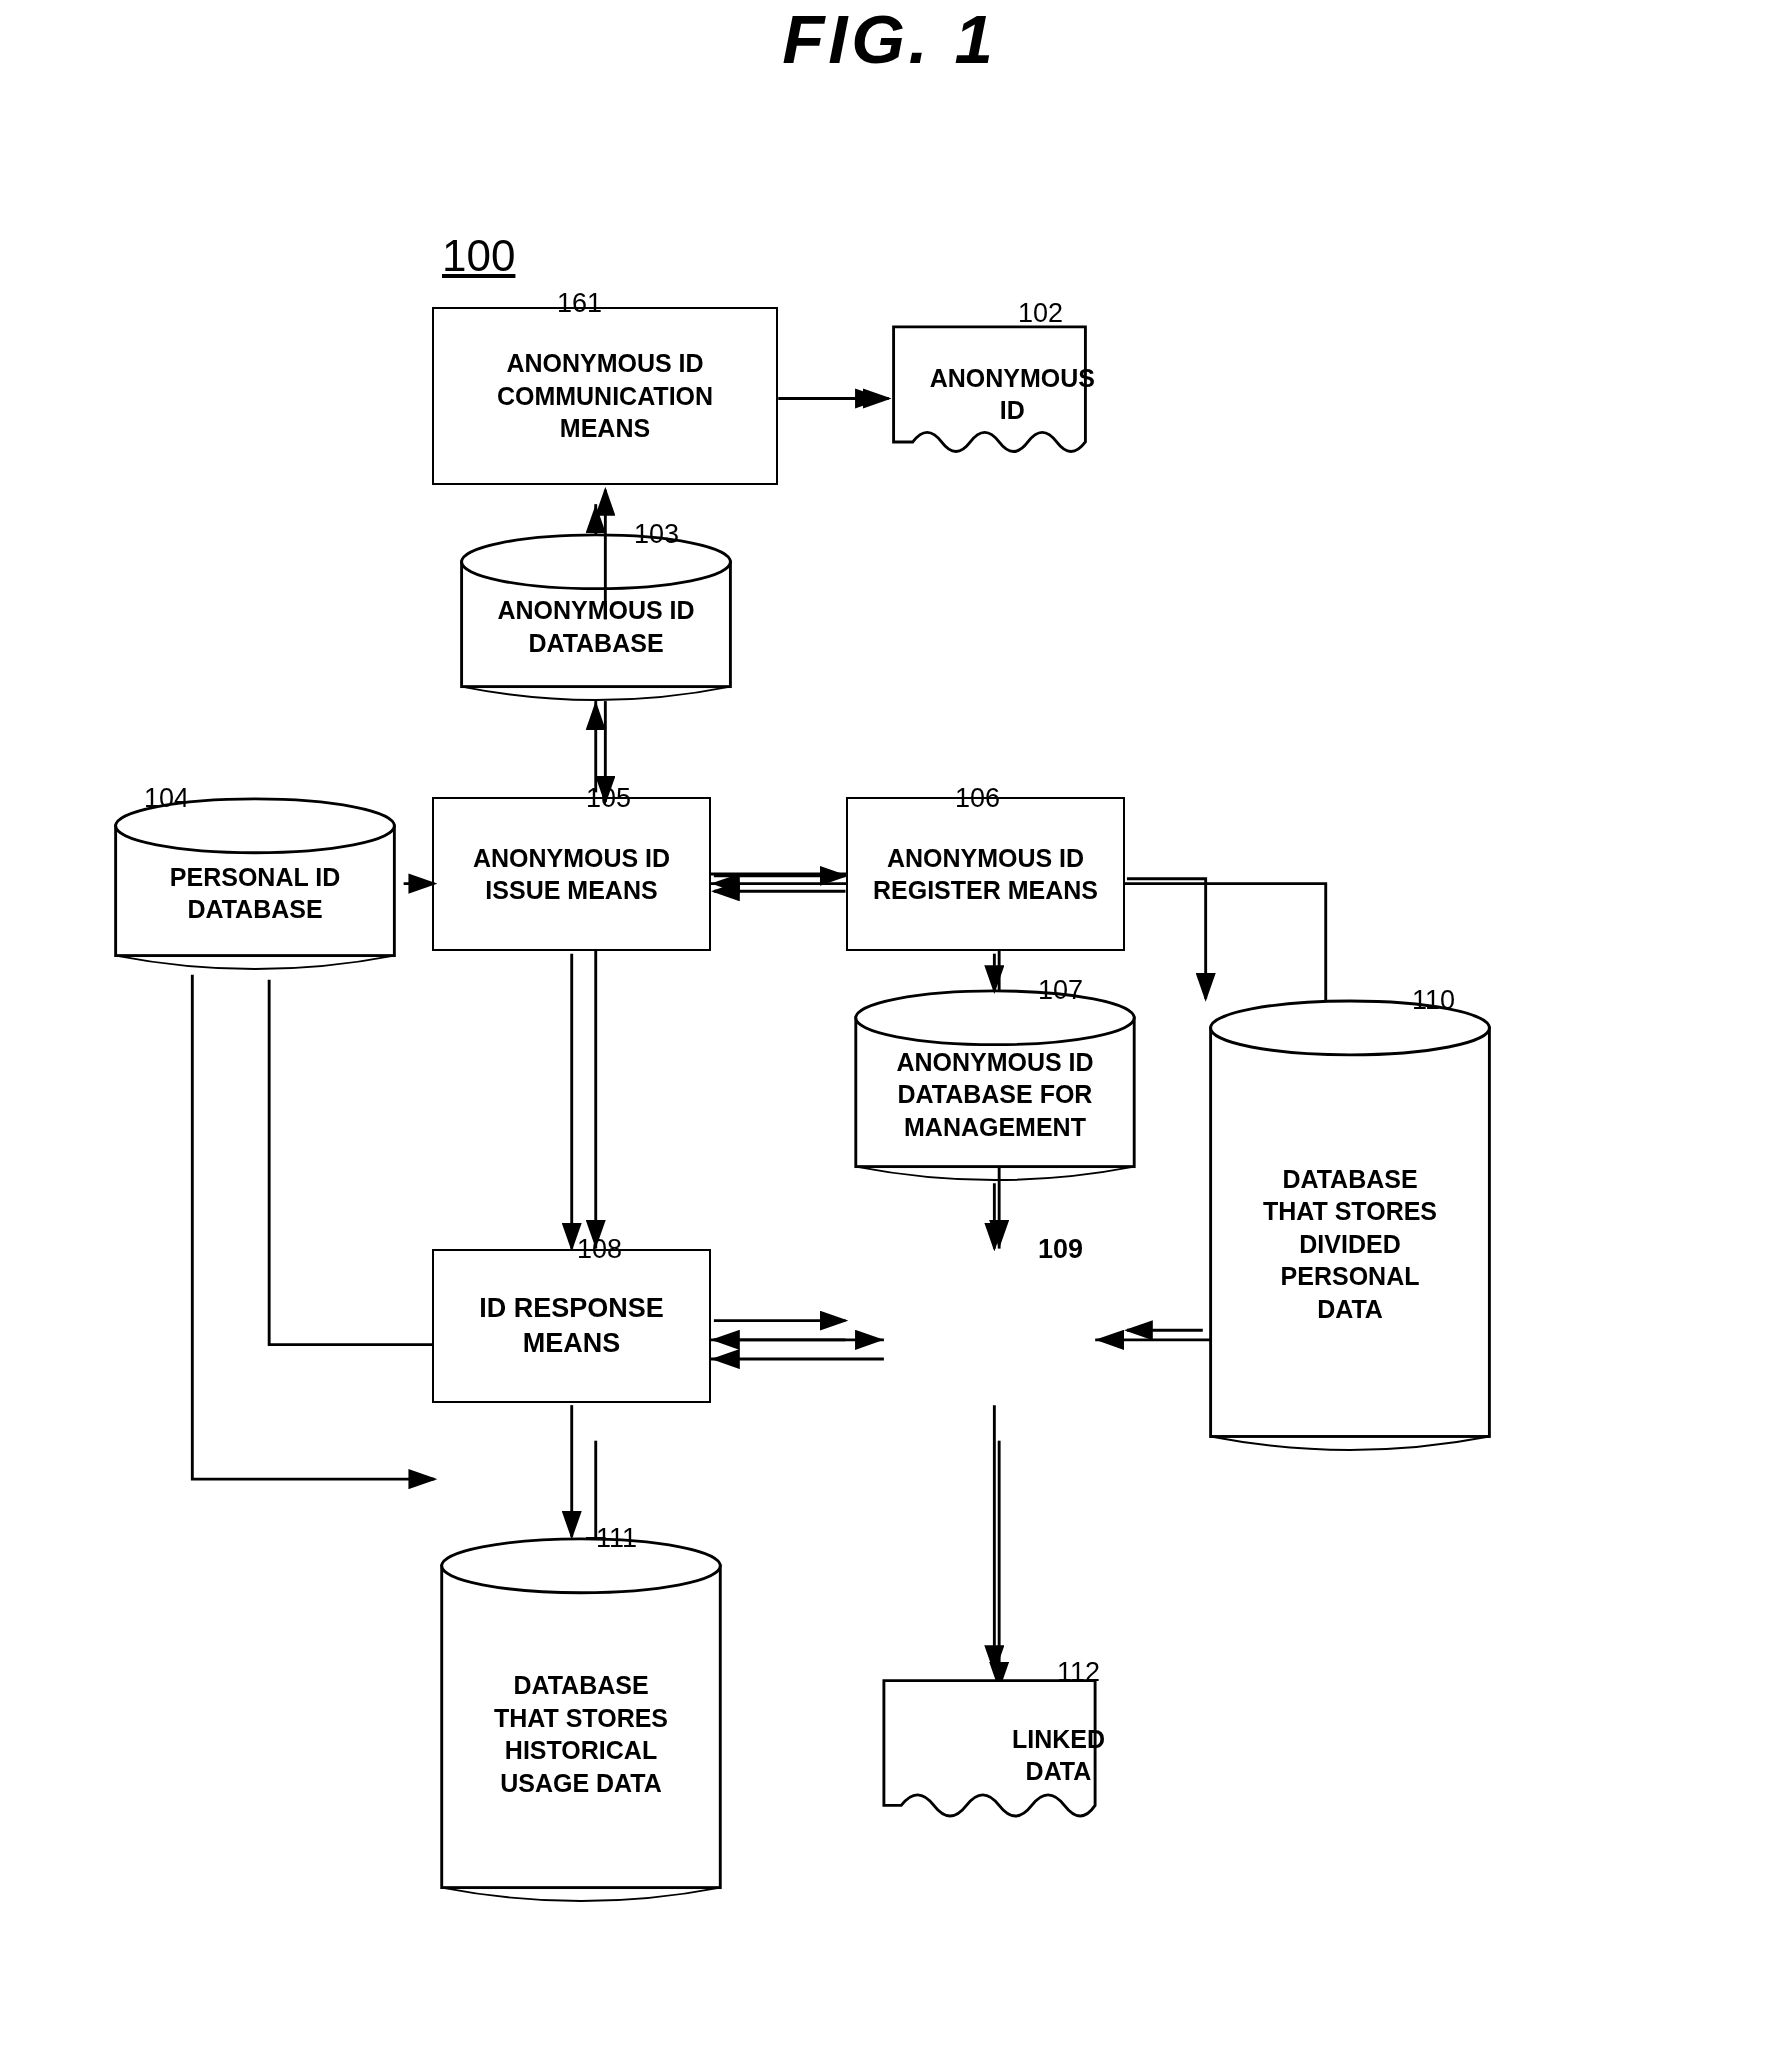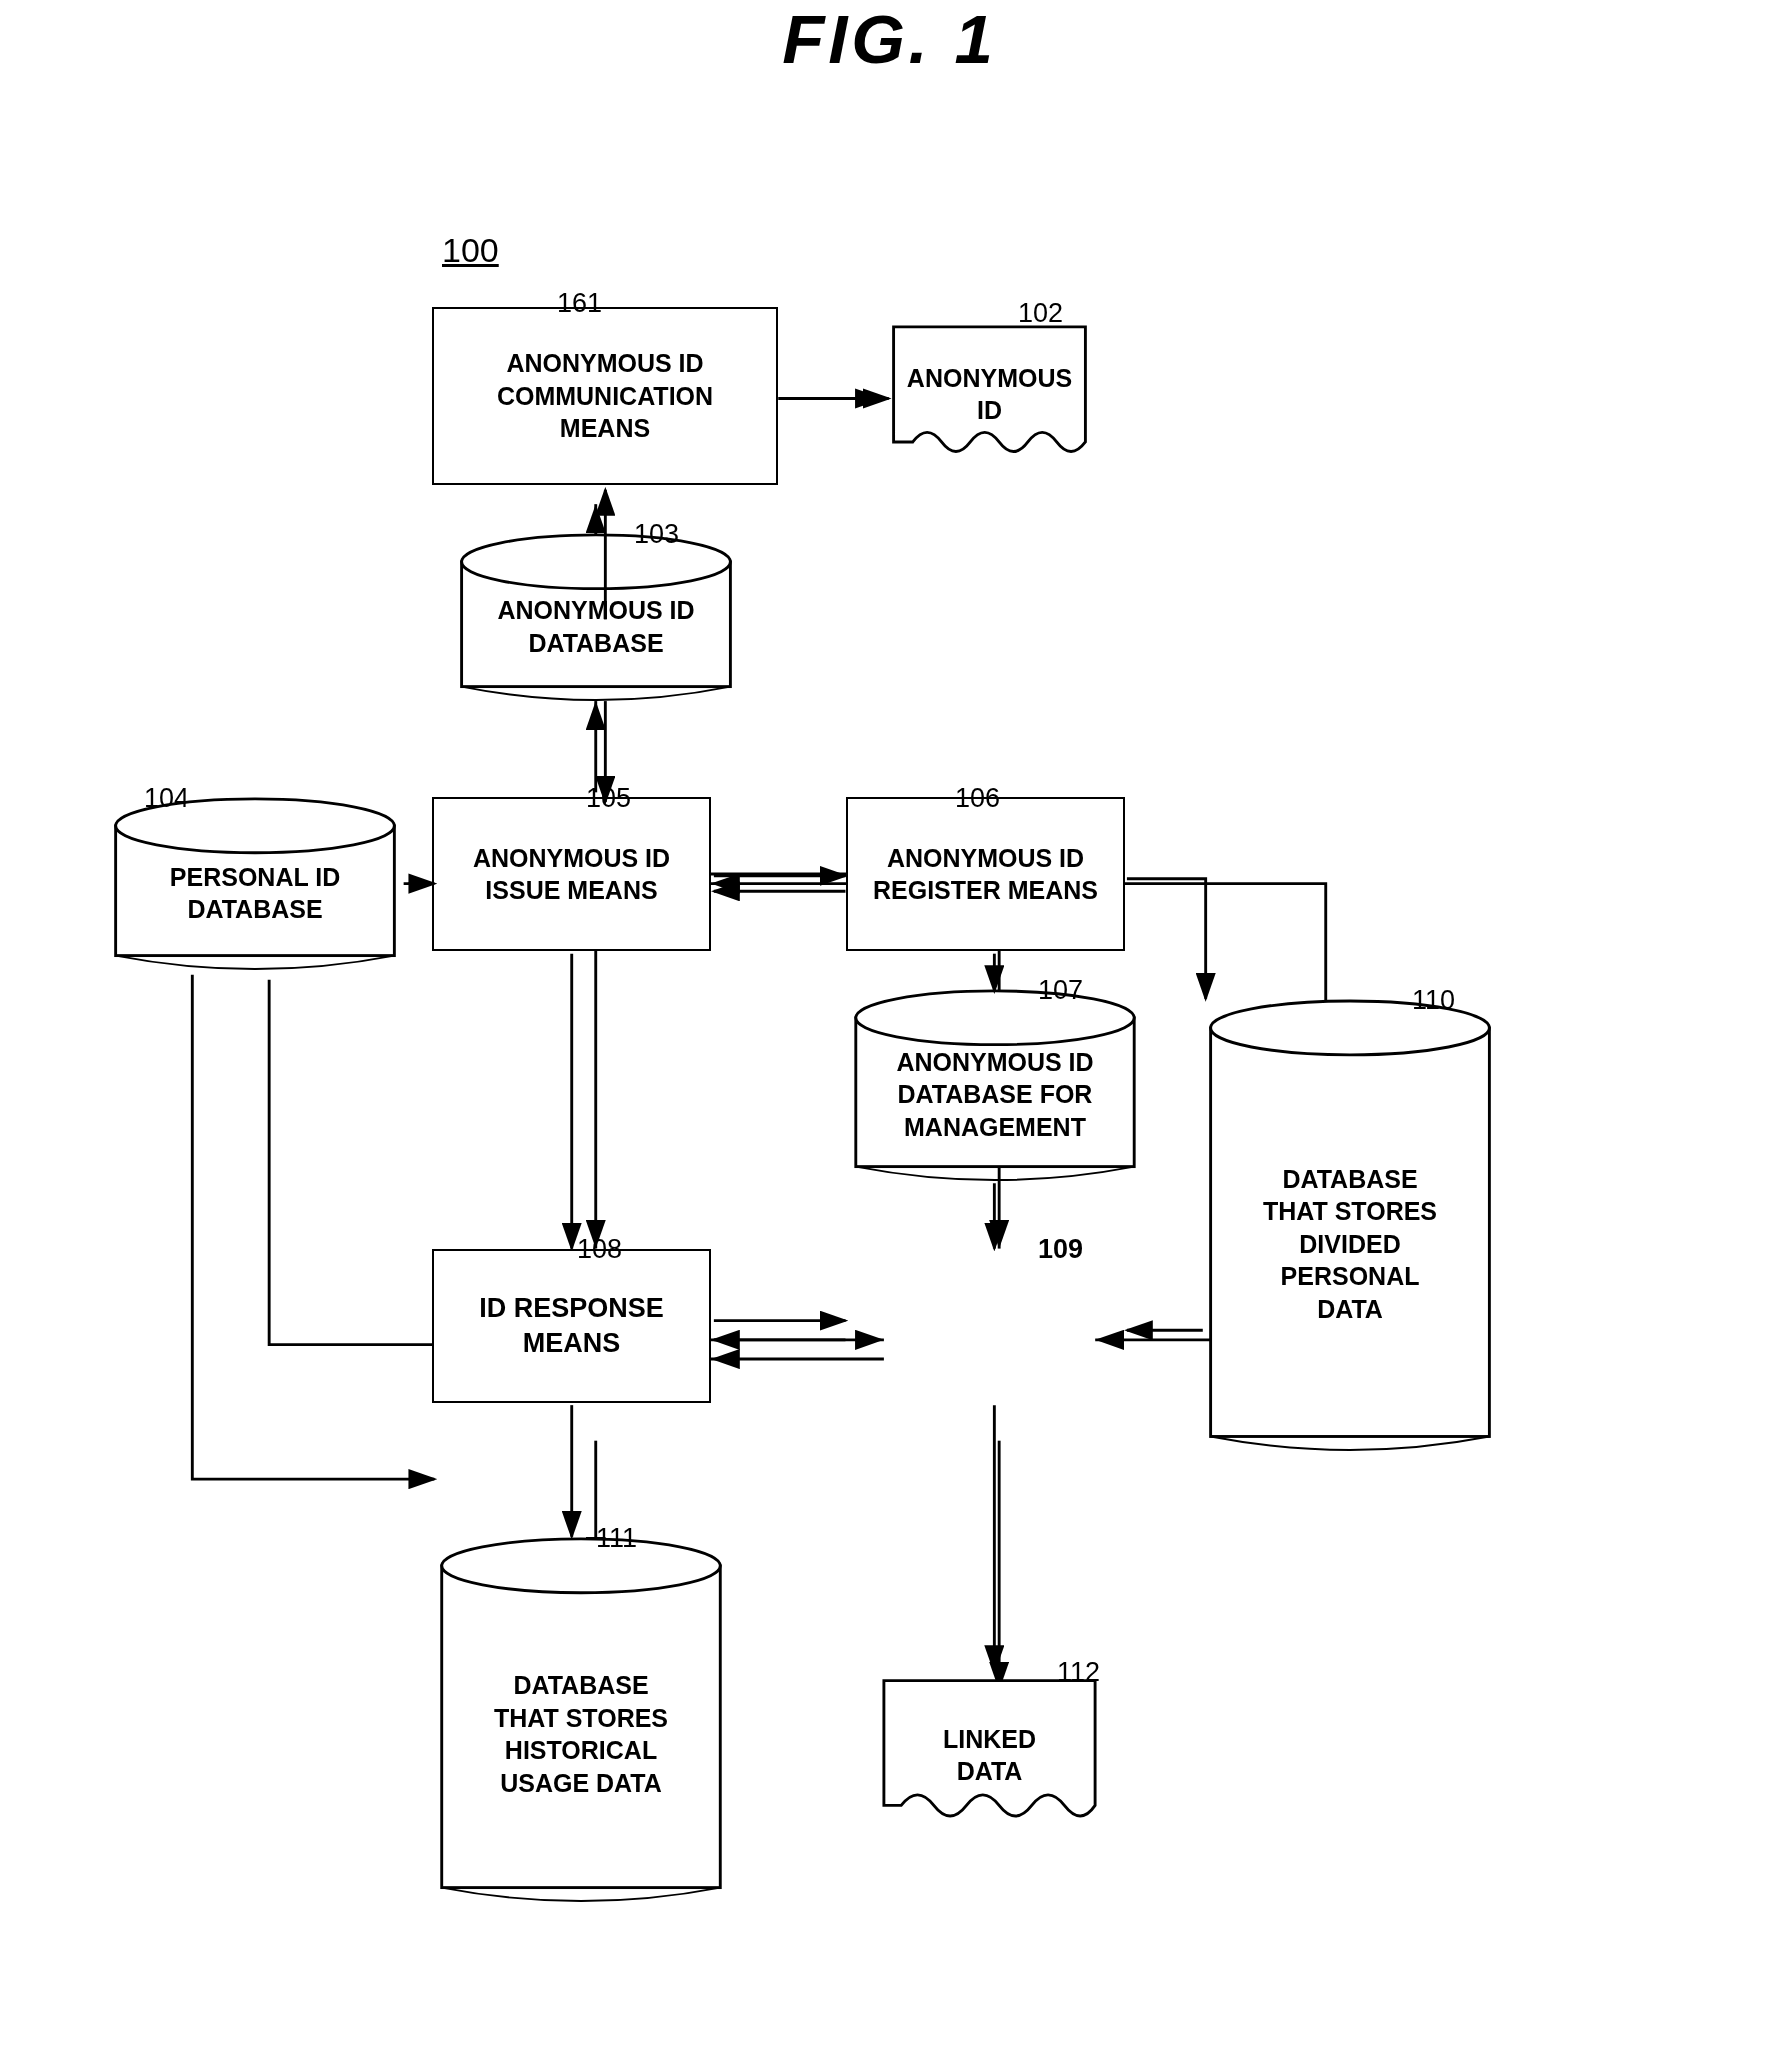--- a/index.html
+++ b/index.html
@@ -15,21 +15,21 @@
     .page-title {
       text-align: center;
       font-style: italic;
       font-size: 69px;
       font-weight: bold;
       letter-spacing: 3.8px;
     }
 
     .system-label {
       position: absolute;
-      font-size: 34px;
+      font-size: 44px;
       text-decoration: underline;
     }
 
     
     .diagram {
       position: absolute;
       top: 192px;
       left: 77px;
       width: 1633px;
       height: 1825px;
@@ -73,21 +73,21 @@
       z-index: 2;
       padding: 9.6px;
       margin-top: 19px;
     }
 
     
     .ribbon {
       position: absolute;
       display: flex;
       align-items: center;
-      justify-content: center;
+      justify-content: flex-end;
       text-align: center;
       font-size: 25px;
       font-weight: bold;
       line-height: 1.3;
     }
 
     .ribbon svg {
       position: absolute;
       top: 0; left: 0;
       width: 100%; height: 100%;

